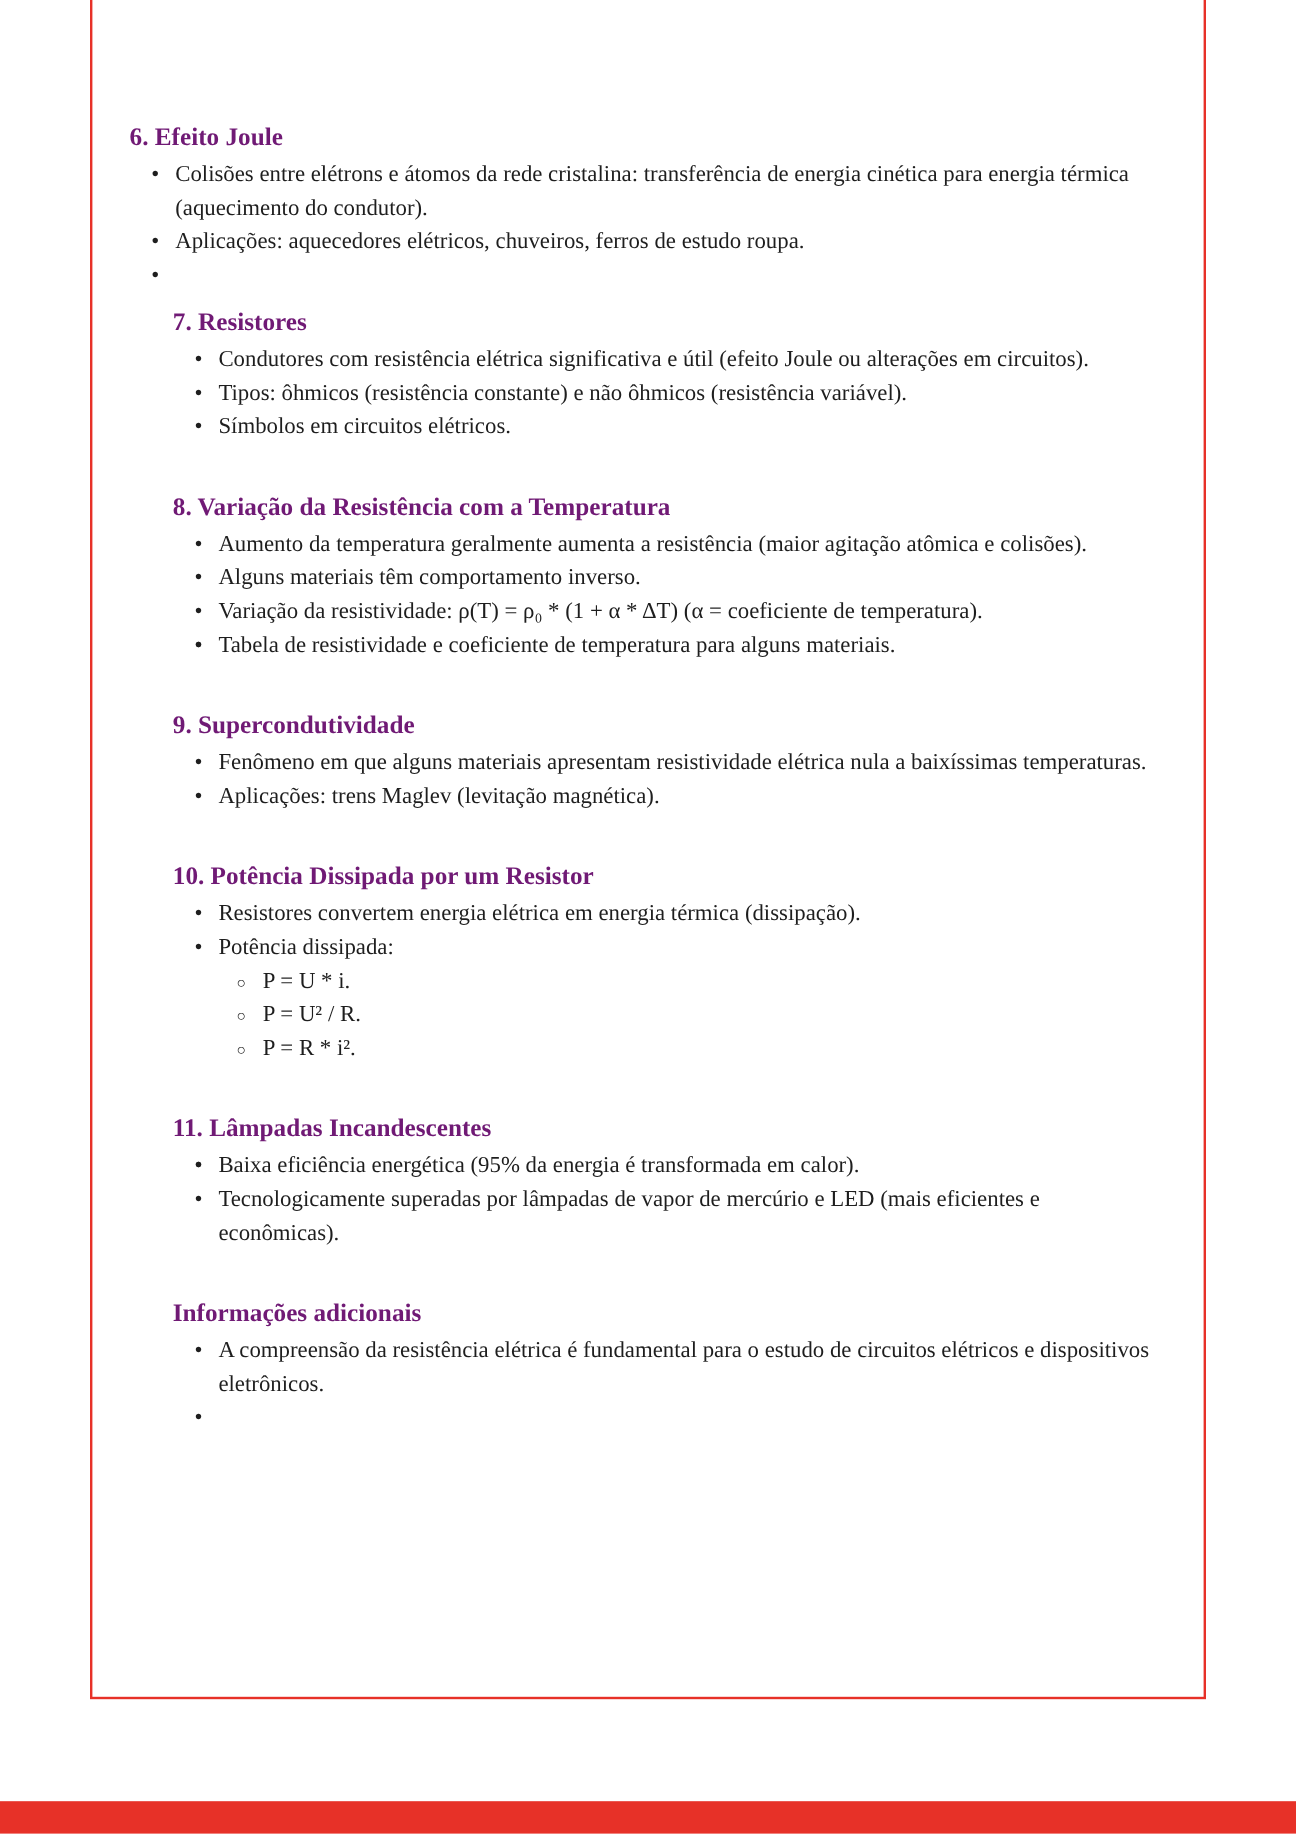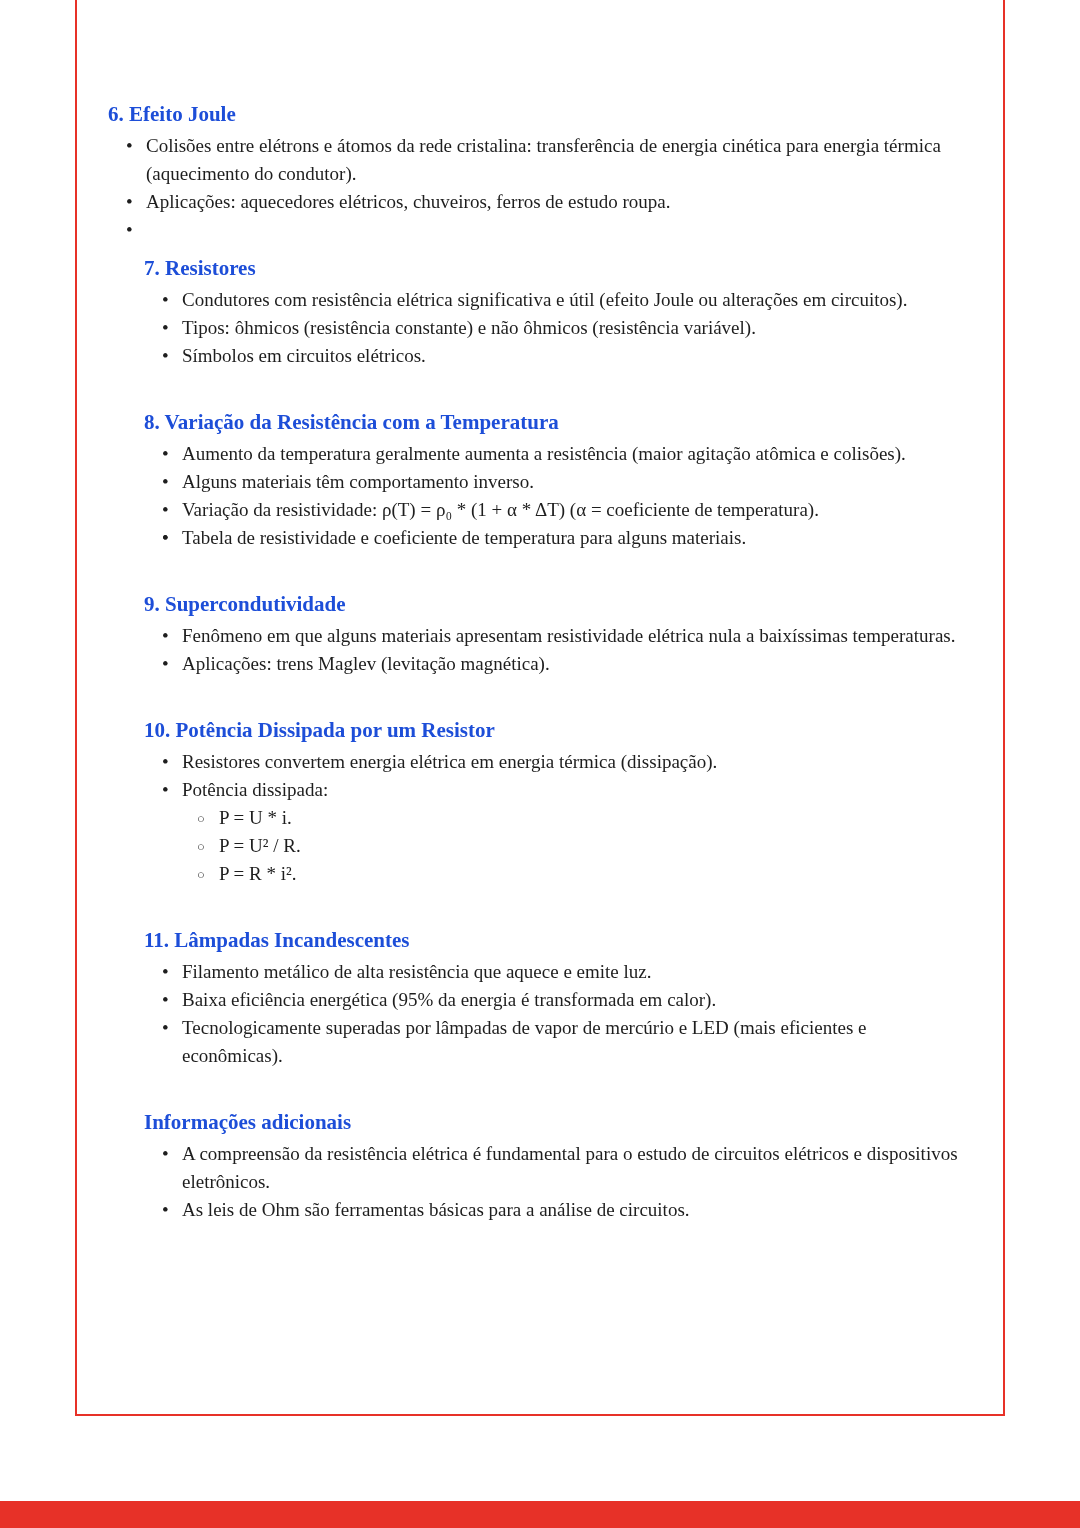--- a/index.html
+++ b/index.html
@@ -35,21 +35,21 @@
     left: 108px;
     top: 100px;
     width: 850px;
   }
   section.doc-section + section.doc-section { margin-top: 38px; margin-left: 36px; }
   h2.section-heading {
     font-size: 21px;
     line-height: 28px;
     font-weight: bold;
     margin: 0 0 4px 0;
-    color: #1d4ed8;
+    color: #701a75;
   }
   ul.bullet-list {
     margin: 0;
     padding: 0 0 0 38px;
     list-style: none;
   }
   li.bullet-item {
     font-size: 19px;
     line-height: 28px;
     position: relative;
@@ -123,27 +123,27 @@
           <li class="bullet-item"><span class="marker">•</span><span class="bullet-text">Potência dissipada:</span><ul class="sub-bullet-list">
               <li class="sub-bullet-item"><span class="marker">○</span><span class="sub-bullet-text">P = U * i.</span></li>
               <li class="sub-bullet-item"><span class="marker">○</span><span class="sub-bullet-text">P = U² / R.</span></li>
               <li class="sub-bullet-item"><span class="marker">○</span><span class="sub-bullet-text">P = R * i².</span></li>
             </ul></li>
         </ul>
       </section>
       <section class="doc-section">
         <h2 class="section-heading">11. Lâmpadas Incandescentes</h2>
         <ul class="bullet-list">
-          <li class="bullet-item"><span class="marker">•</span><span class="bullet-text">Filamento metálico de alta resistência que aquece e emite luz.</span></li>
+          <li class="bullet-item"><span class="marker">•</span></li>
           <li class="bullet-item"><span class="marker">•</span><span class="bullet-text">Baixa eficiência energética (95% da energia é transformada em calor).</span></li>
           <li class="bullet-item"><span class="marker">•</span><span class="bullet-text">Tecnologicamente superadas por lâmpadas de vapor de mercúrio e LED (mais eficientes e econômicas).</span></li>
         </ul>
       </section>
       <section class="doc-section">
         <h2 class="section-heading">Informações adicionais</h2>
         <ul class="bullet-list">
           <li class="bullet-item"><span class="marker">•</span><span class="bullet-text">A compreensão da resistência elétrica é fundamental para o estudo de circuitos elétricos e dispositivos eletrônicos.</span></li>
-          <li class="bullet-item"><span class="marker">•</span><span class="bullet-text">As leis de Ohm são ferramentas básicas para a análise de circuitos.</span></li>
+          <li class="bullet-item"><span class="marker">•</span></li>
         </ul>
       </section>
     </main>
   <div class="bottom-bar"></div>
 </div>
 
 </body></html>

